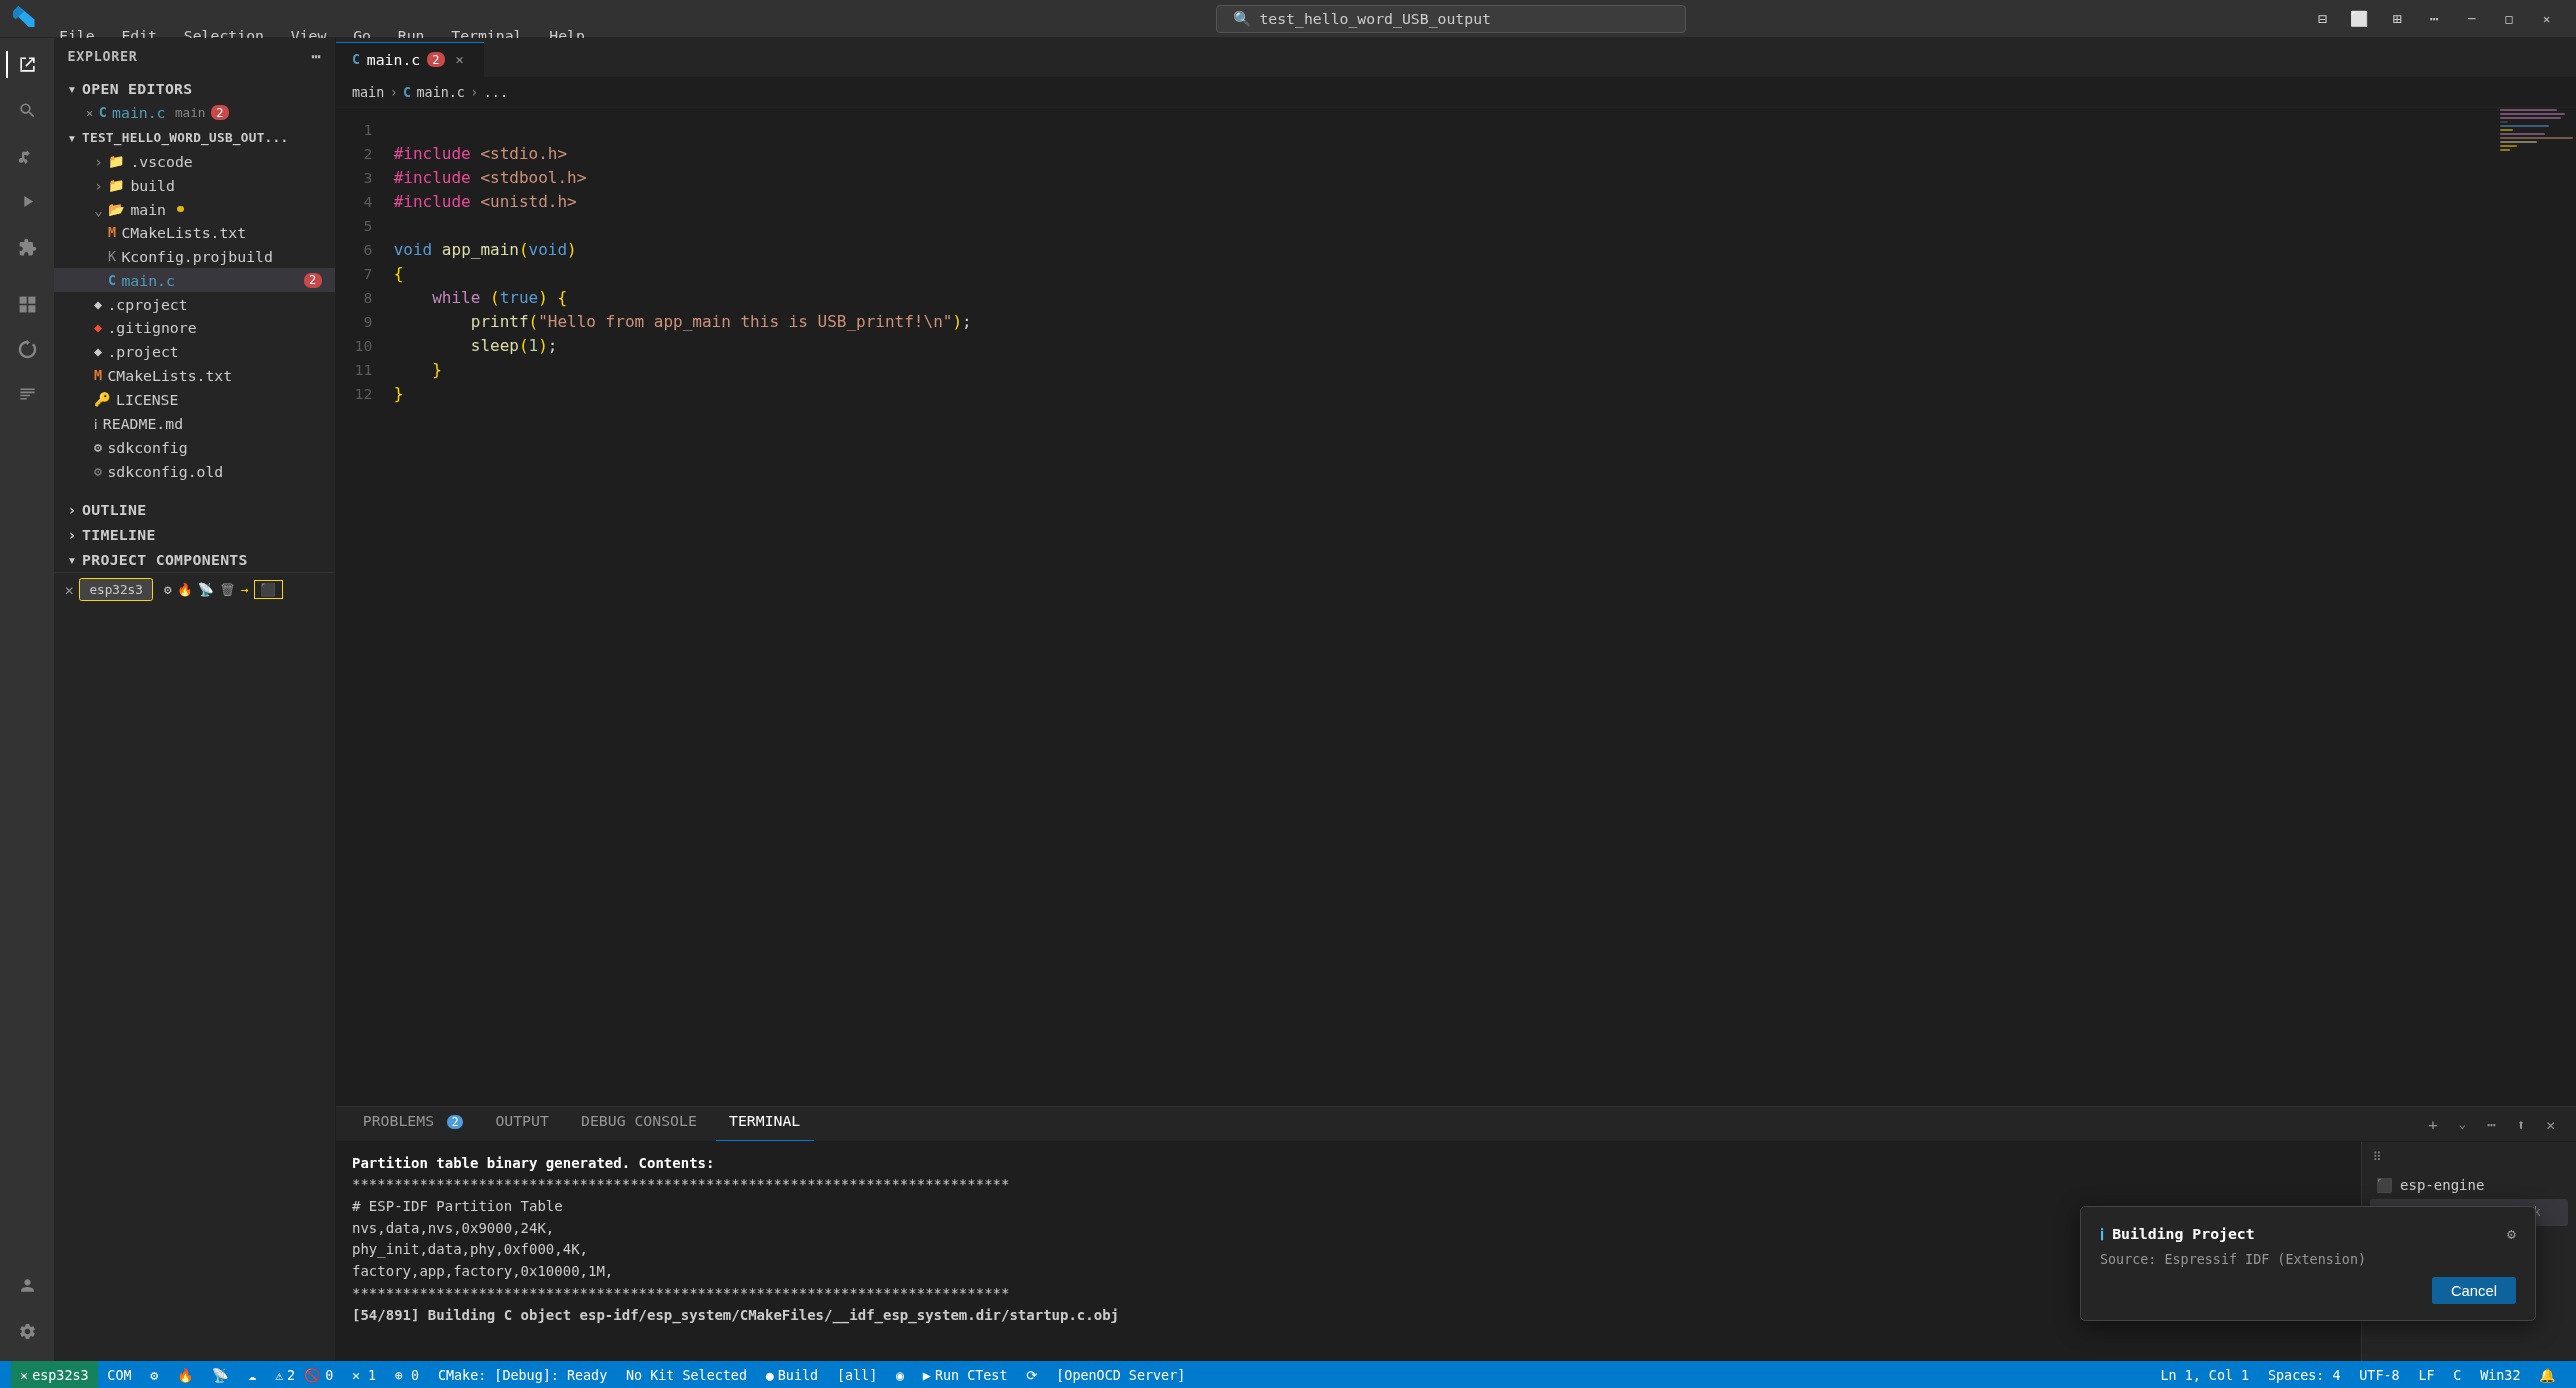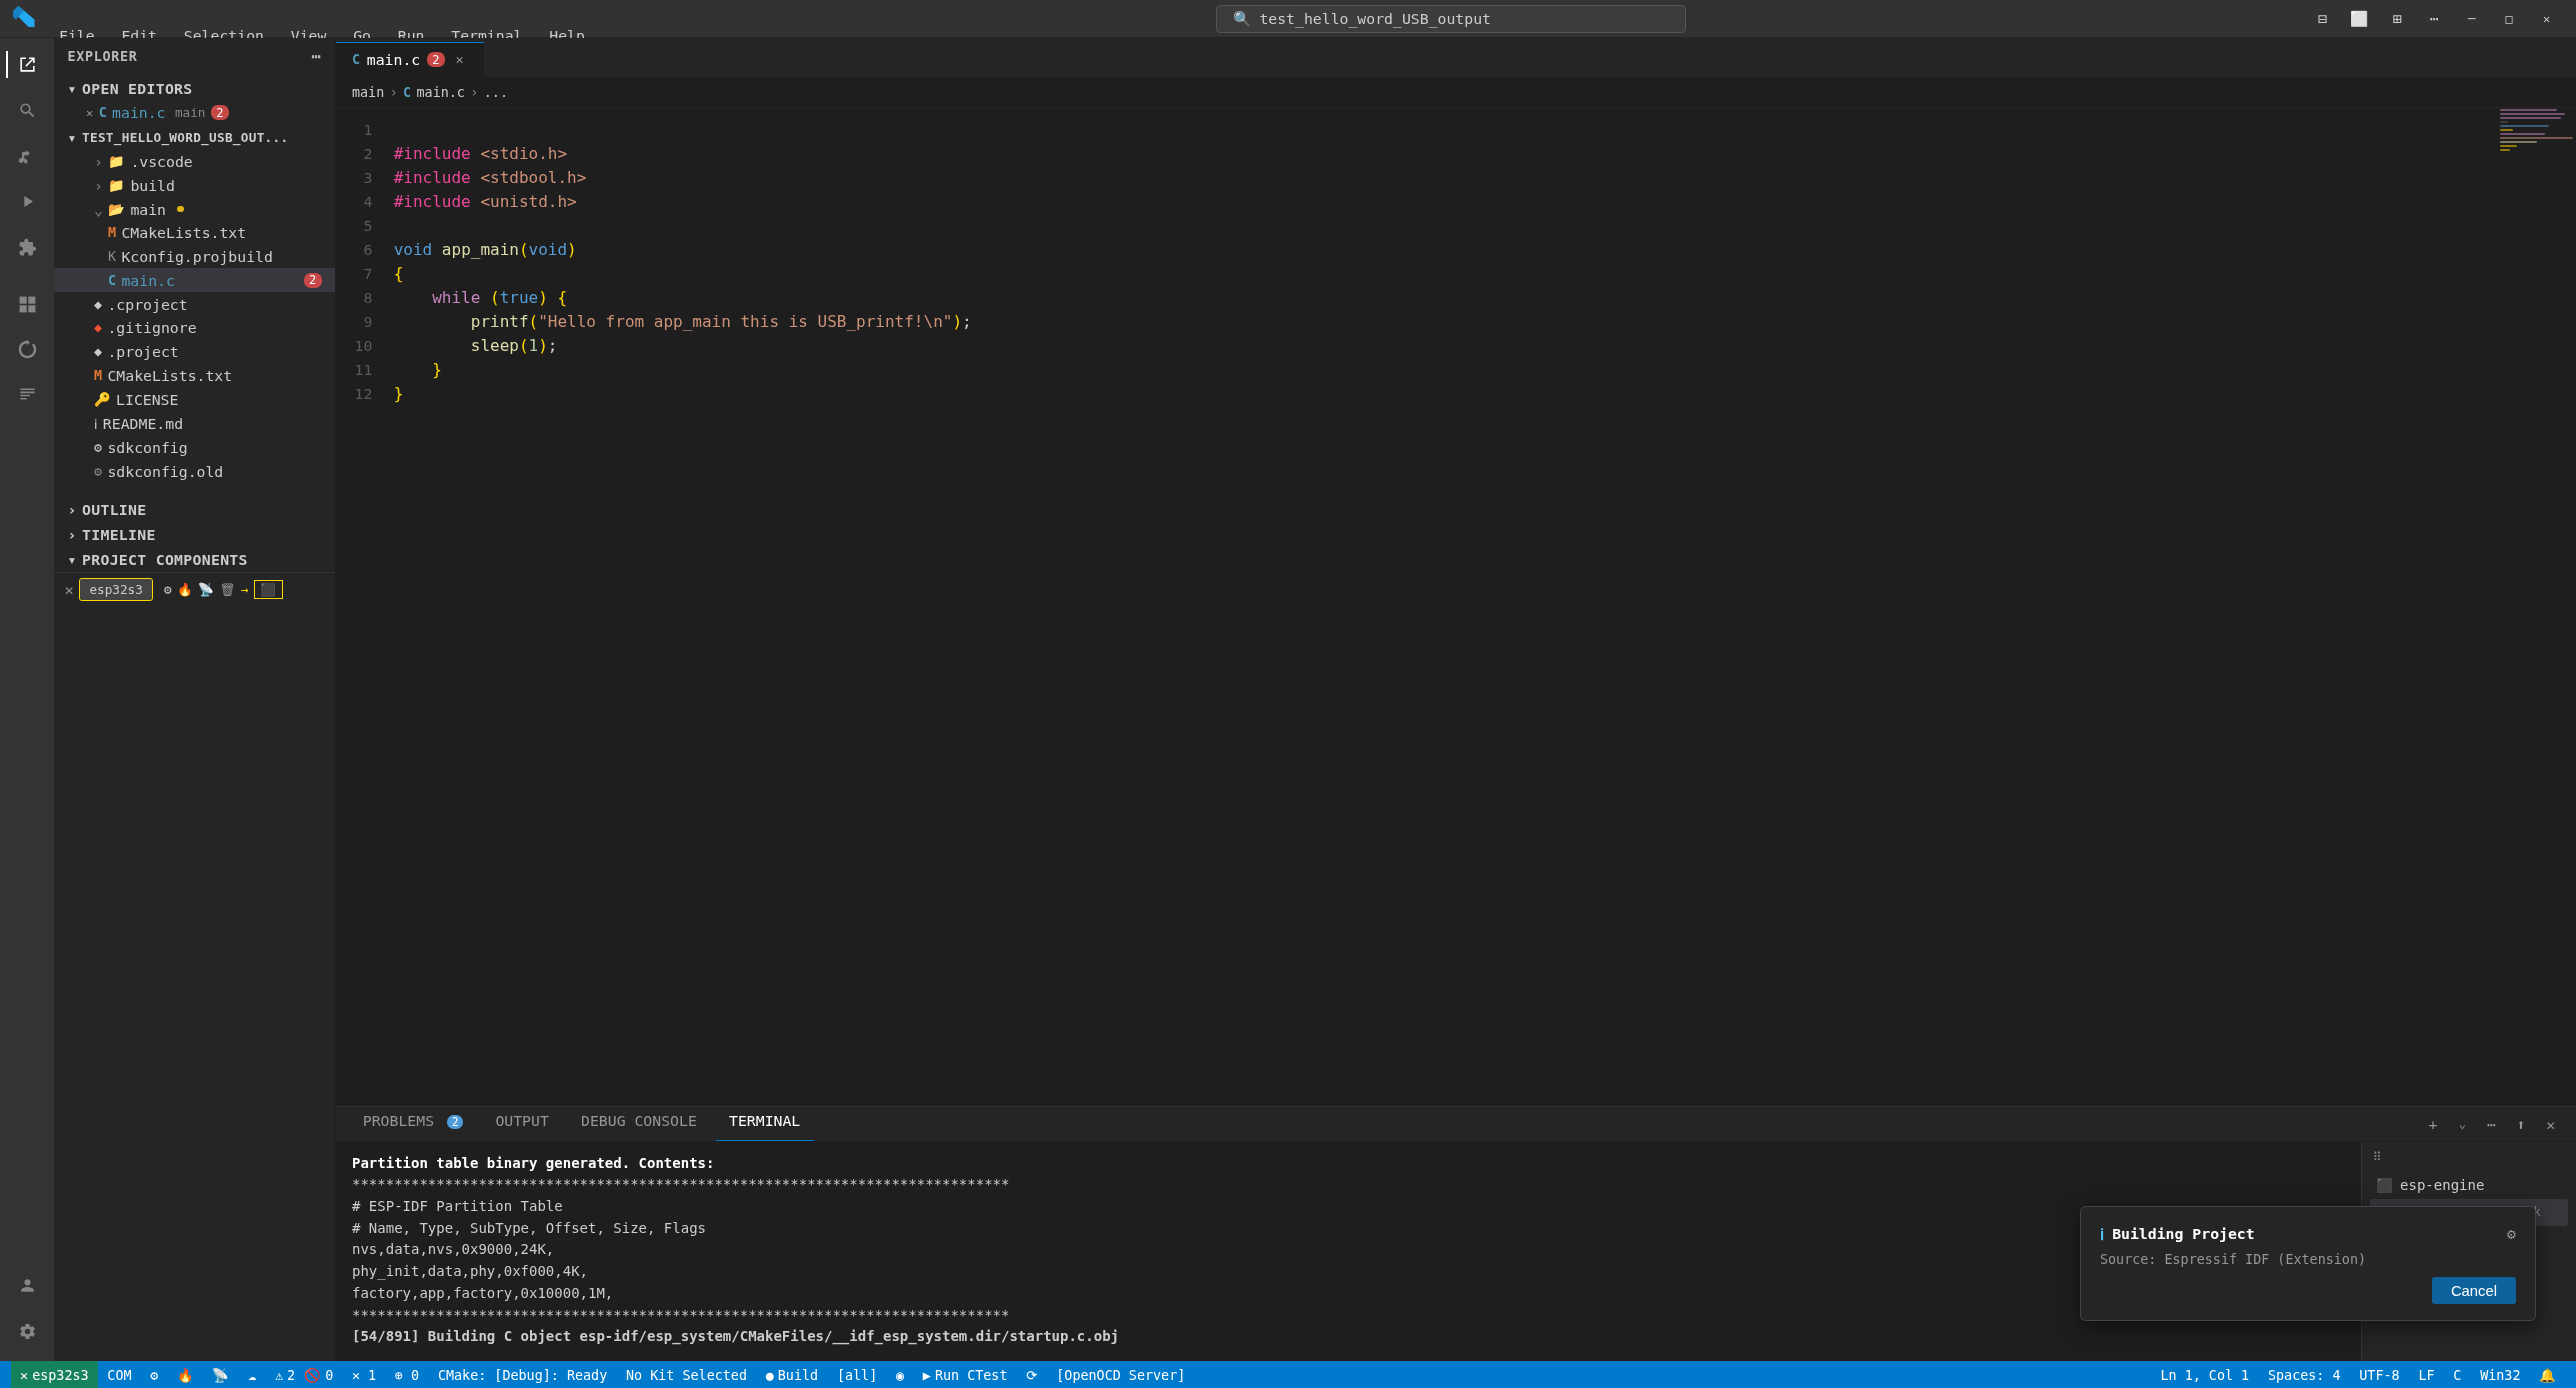--- a/index.html
+++ b/index.html
@@ -781,23 +781,20 @@
           <div>
             <span style="color:#ffffff;font-weight:600;">Partition table binary generated. Contents:</span>
           </div>
           <div>
             <span style="color:#cccccc;">******************************************************************************</span>
           </div>
           <div>
             <span style="color:#cccccc;"># ESP-IDF Partition Table</span>
           </div>
           <div>
-            <span style="color:#cccccc;"># Name, Type, SubType, Offset, Size, Flags</span>
-          </div>
-          <div>
             <span style="color:#cccccc;">nvs,data,nvs,0x9000,24K,</span>
           </div>
           <div>
             <span style="color:#cccccc;">phy_init,data,phy,0xf000,4K,</span>
           </div>
           <div>
             <span style="color:#cccccc;">factory,app,factory,0x10000,1M,</span>
           </div>
           <div>
             <span style="color:#cccccc;">******************************************************************************</span>

